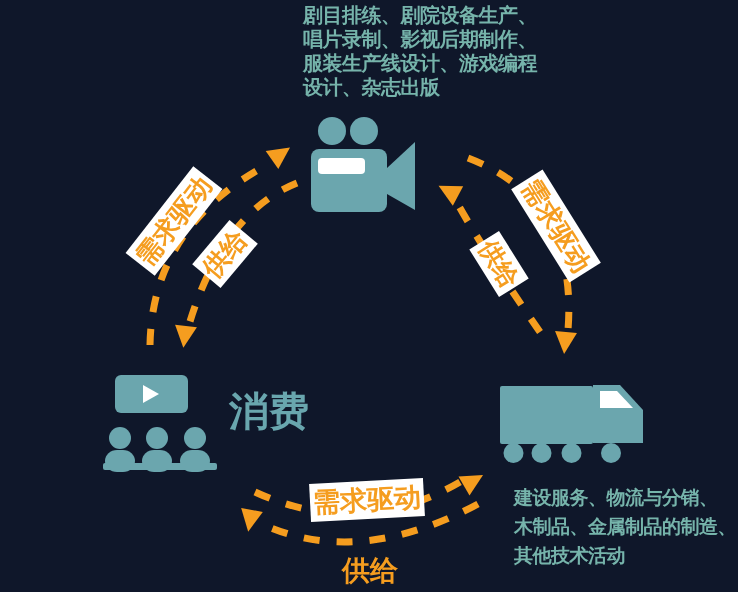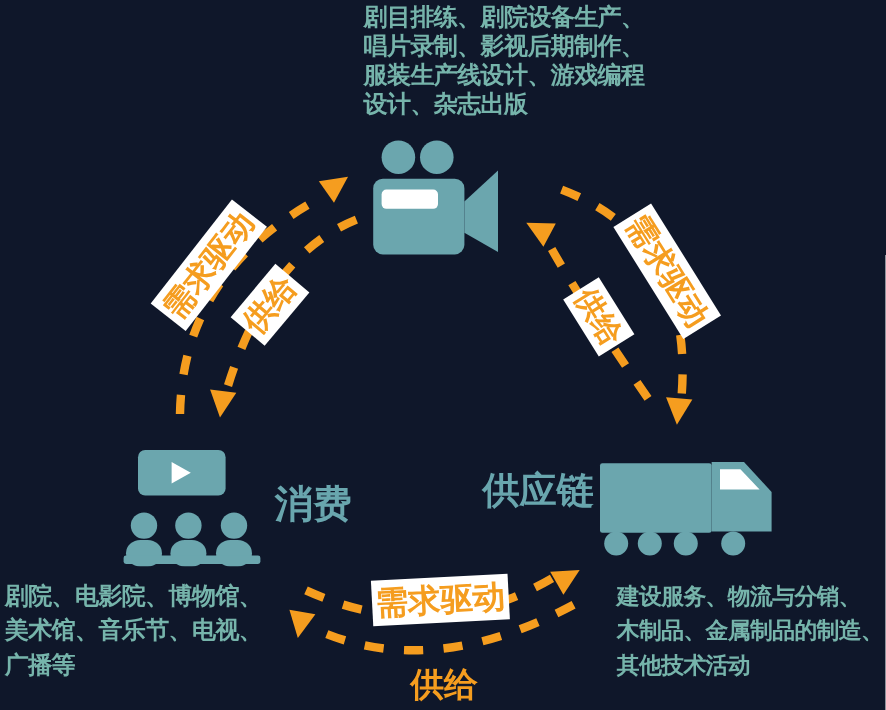--- a/index.html
+++ b/index.html
@@ -14,21 +14,21 @@
   .desc {
     position:absolute; color:#76B4AB; font-weight:600;
     white-space:pre-line; letter-spacing:-0.5px;
   }
   .desc-top { left:303px; top:3px;  width:300px; font-size:20px; line-height:24px; }
   .desc-bl  { left:4px;   top:483px; width:252px; font-size:20px; line-height:29px; }
   .desc-br  { left:514px; top:483px; width:228px; font-size:19px; line-height:29px; }
 
   .node-label { position:absolute; color:#69A6AE; font-weight:bold; white-space:nowrap; }
   #lbl-production  { left:333px; top:199px; font-size:32px; }
-  #lbl-consumption { left:229px; top:399px; font-size:32px;font-family:Liberation Mono, monospace; }
+  #lbl-consumption { left:229px; top:384px; font-size:40px;font-family:Liberation Mono, monospace; }
   #lbl-supply      { left:402px; top:388px; font-size:31px; }
 
   .alabel {
     position:absolute; color:#F59D1F; font-weight:bold; white-space:nowrap;
     background:#fff; padding:1px 3px;
     transform:translate(-50%,-50%) rotate(var(--r, 0deg));
   }
   #al-left-demand   { left:174px; top:221px; font-size:26px; --r:-52deg; }
   #al-left-supply   { left:225px; top:254px; font-size:26px; --r:-50deg; }
   #al-right-demand  { left:556px; top:226px; font-size:26px; --r:58deg; }
@@ -81,25 +81,21 @@
     <polygon class="white" points="46,14 62,23 46,32"></polygon>
     <circle class="teal" cx="23" cy="67" r="11"></circle>
     <circle class="teal" cx="60" cy="67" r="11"></circle>
     <circle class="teal" cx="98" cy="67" r="11"></circle>
     <rect class="teal" x="8" y="79" width="30" height="22" rx="12"></rect>
     <rect class="teal" x="45" y="79" width="30" height="22" rx="12"></rect>
     <rect class="teal" x="83" y="79" width="30" height="22" rx="12"></rect>
     <rect class="teal" x="6" y="92" width="114" height="7" rx="2"></rect>
   </svg>
   <div id="lbl-consumption" class="node-label">消费</div>
-  <div class="desc desc-bl">剧院、电影院、博物馆、
-美术馆、音乐节、电视、
-广播等</div>
 
-  <div id="lbl-supply" class="node-label">供应链</div>
   <svg id="icon-truck" class="icon-svg" viewBox="0 0 152 84">
     <rect class="teal" x="2" y="6" width="93" height="58" rx="2"></rect>
     <path class="teal" d="M95 5 L122 5 L145 30 L145 63 L95 63 Z"></path>
     <path class="white" d="M102 11 L119 11 L135 28 L102 28 Z"></path>
     <circle class="teal" cx="15.5" cy="73" r="10"></circle>
     <circle class="teal" cx="43.5" cy="73" r="10"></circle>
     <circle class="teal" cx="73.5" cy="73" r="10"></circle>
     <circle class="teal" cx="113" cy="73" r="10"></circle>
   </svg>
   <div class="desc desc-br">建设服务、物流与分销、

